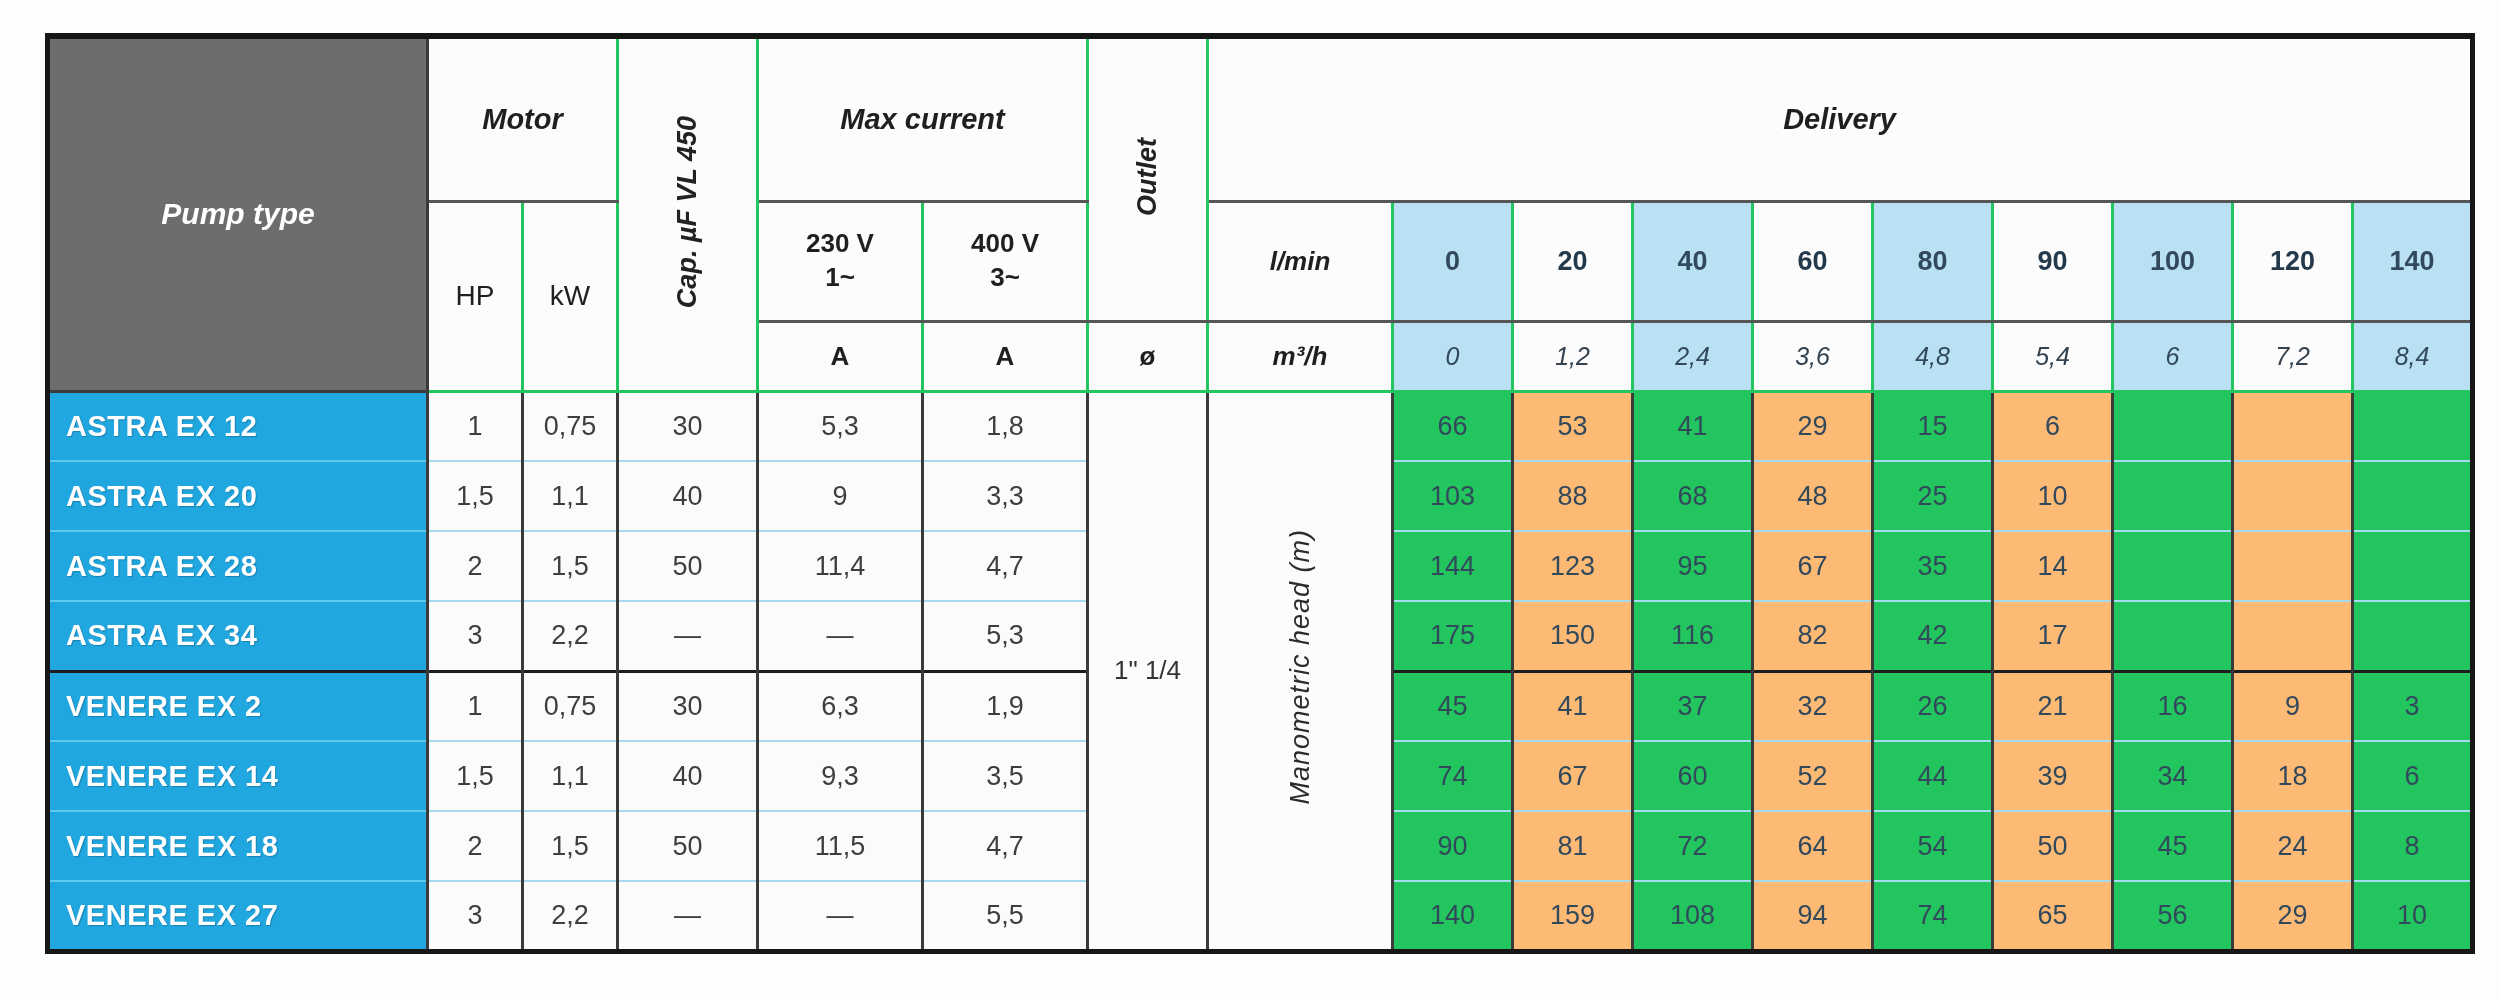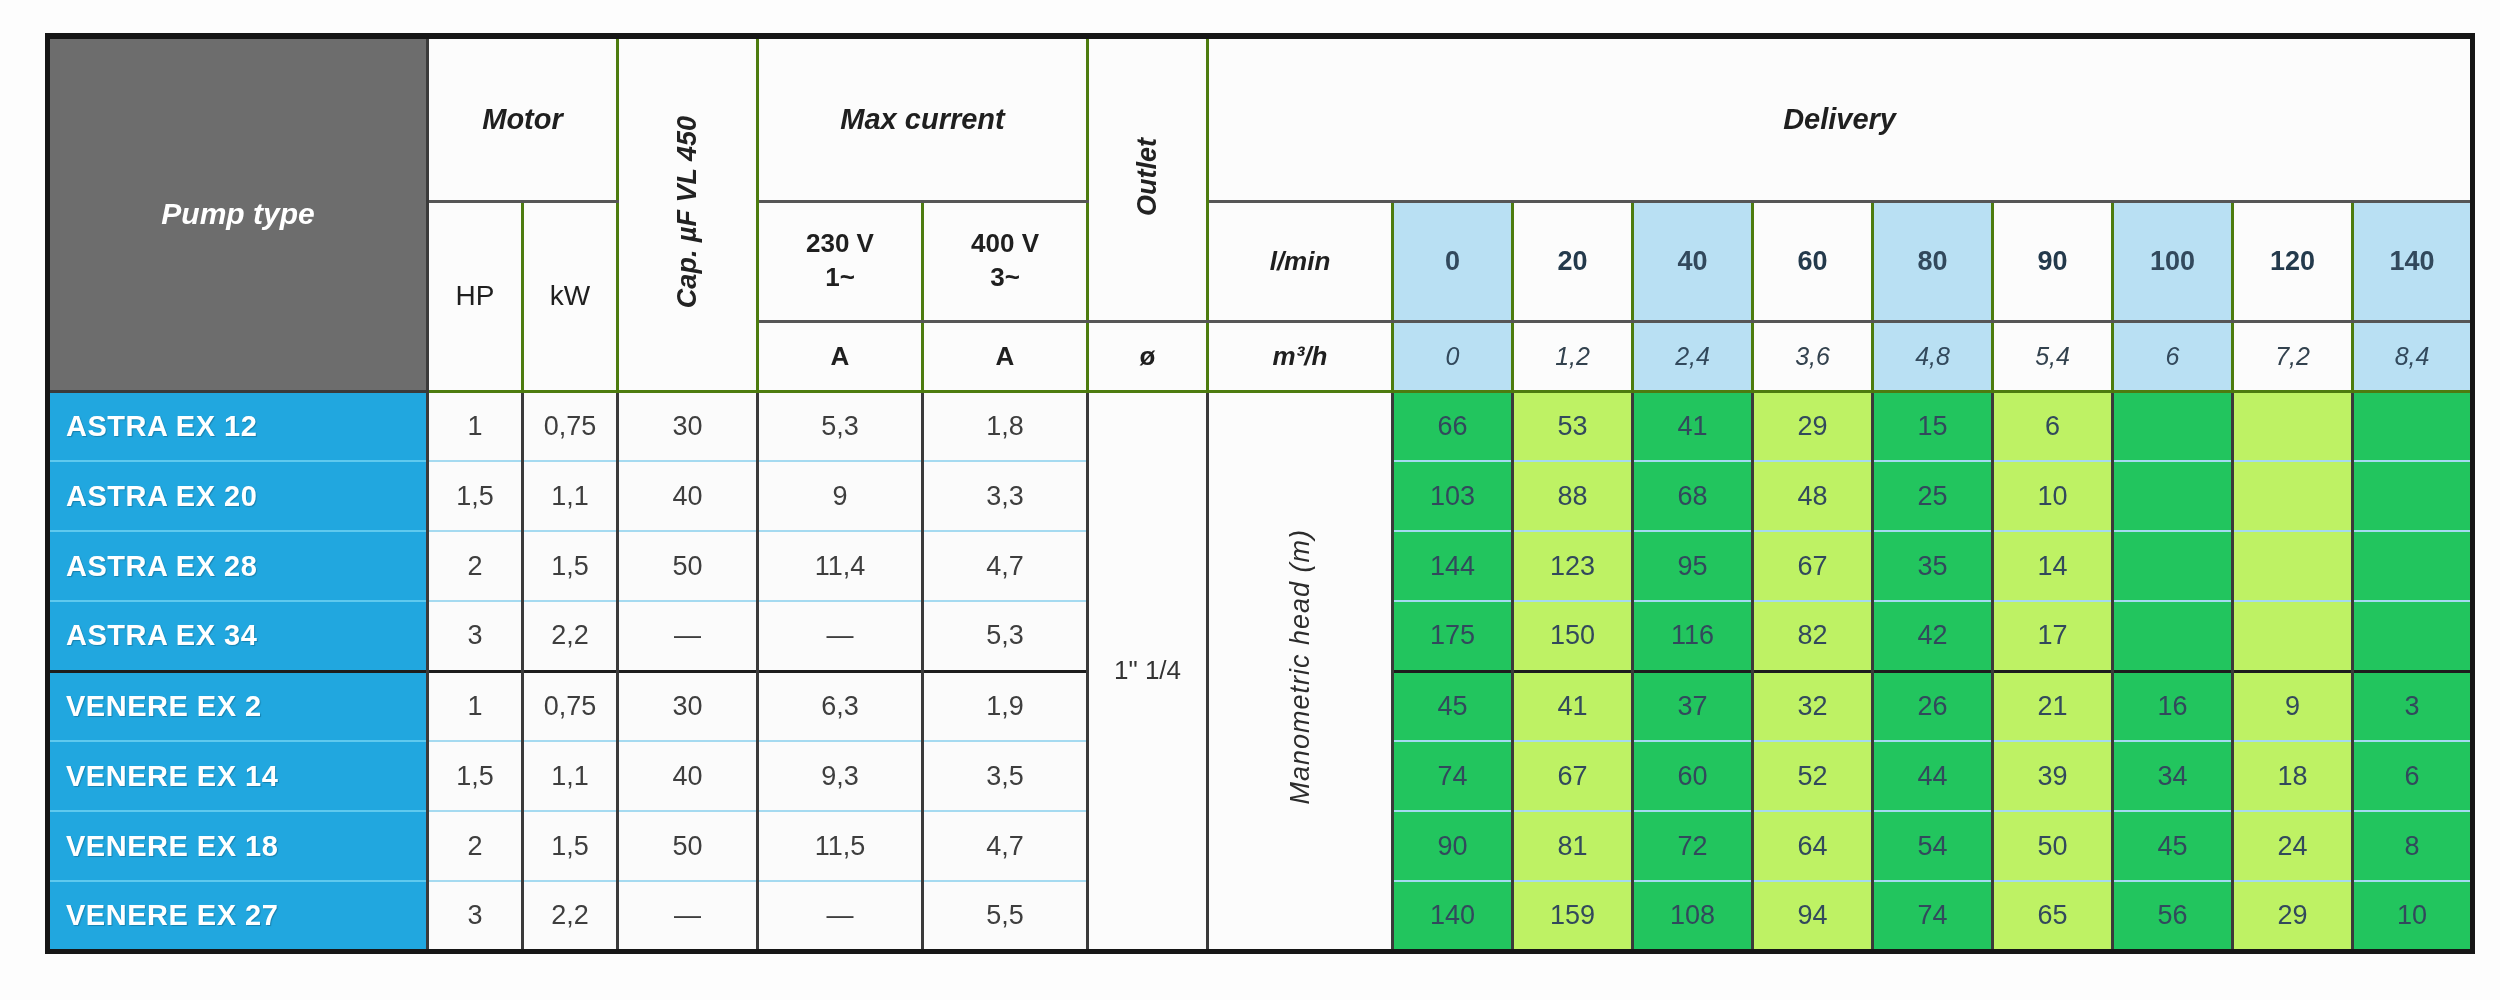--- a/index.html
+++ b/index.html
@@ -9,21 +9,21 @@
     font-family:"Liberation Sans",sans-serif;
   }
   table.spec{
     position:absolute;left:45px;top:33px;
     width:2425px;table-layout:fixed;border-collapse:collapse;
     border:5px solid #161616;border-top-width:6px;
   }
   td{overflow:hidden;}
   
   thead td{
-    background:#fcfcfc;border:3px solid #4d7c0f;
+    background:#fcfcfc;border:3px solid #22c55e;
     text-align:center;vertical-align:middle;color:#1f1f1f;
   }
   thead tr .hline{border-bottom:3px solid #565656;}
   td.graycell{
     background:#6d6d6d;color:#ffffff;
     font-style:italic;font-weight:bold;font-size:30px;
     border:3px solid #3a3a3a;
   }
   .h1{font-style:italic;font-weight:bold;font-size:29px;}
   .h2{font-weight:normal;font-size:28px;}
@@ -52,21 +52,21 @@
   tbody tr:first-child td{border-top:3px solid #1d1d1d;}
   tbody tr.group-start td{border-top:3px solid #1d1d1d;}
   td.pump{
     background:#21a7df;color:#ffffff;font-weight:bold;font-size:29px;
     text-align:left;padding-left:16px;letter-spacing:0.5px;
     border-top-color:#5fc9ee;
     text-shadow:1px 1px 1px rgba(0,60,90,0.35);
   }
   tbody tr:first-child td.pump,tbody tr.group-start td.pump{border-top-color:#1d1d1d;}
   td.dblue{background:#22c55e;color:#32495c;}
-  td.dwhite{background:#bef264;color:#32495c;}
+  td.dwhite{background:#fdba74;color:#32495c;}
   th.dblue,thead td.dblue{background:#b9e0f3;}
   td.outletcell{background:#fcfcfc;font-size:26px;color:#333;}
   td.manocell{background:#fcfcfc;}
 </style>
 </head>
 <body>
 
 <div class="canvas">
   <table class="spec">
     <colgroup>

